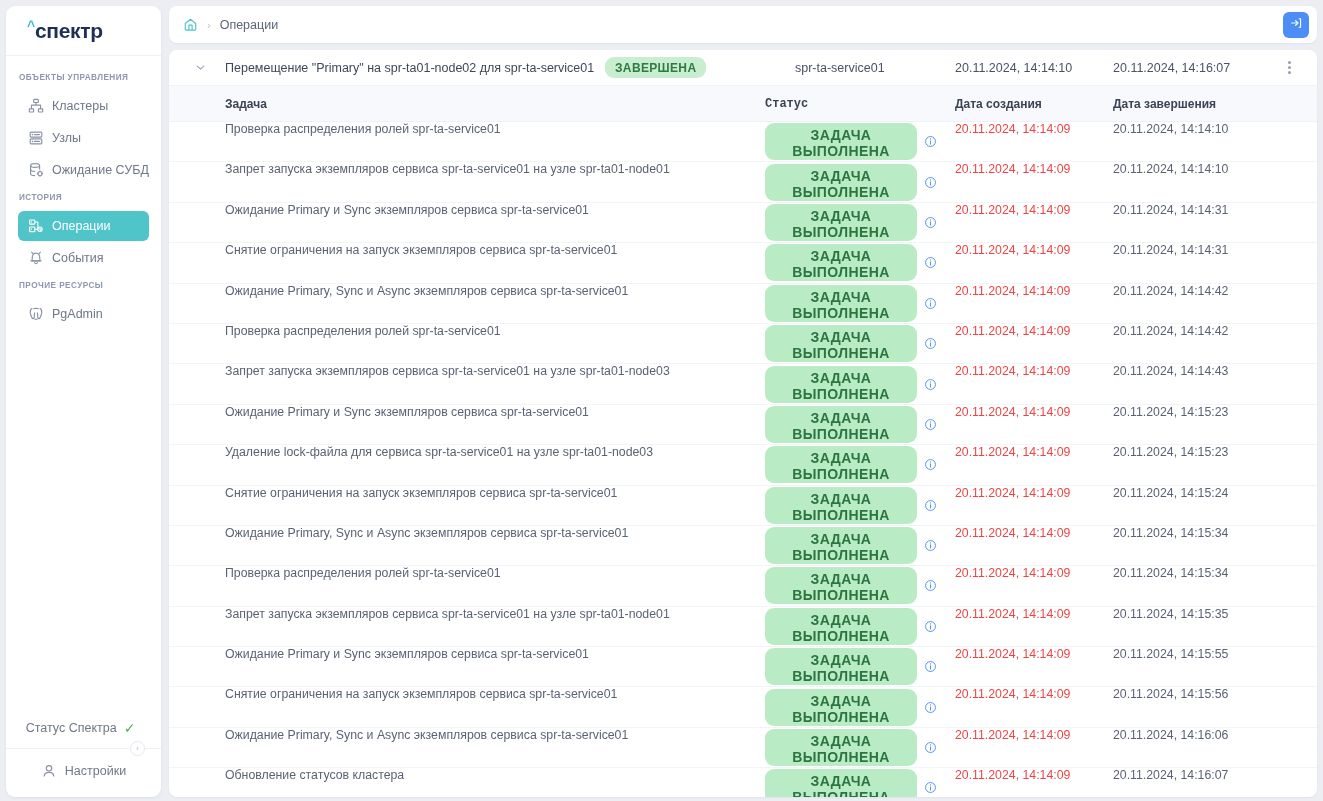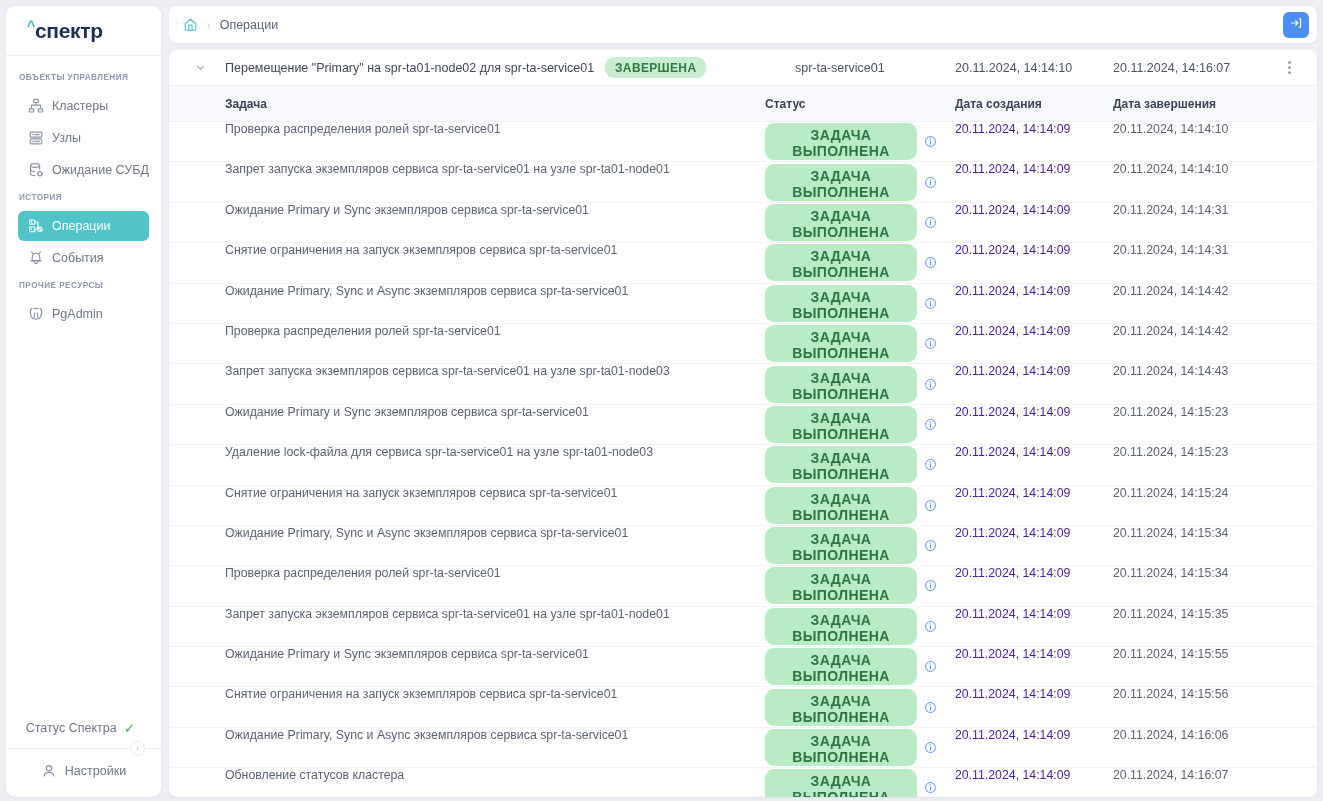--- a/index.html
+++ b/index.html
@@ -220,21 +220,21 @@
     background: #f7f9fc;
     padding: 0 10px;
     border-bottom: 1px solid #eef1f6;
   }
   .th {
     font-size: 12px;
     font-weight: bold;
     color: #3b4354;
   }
   .col-task { flex: 1 1 auto; padding-left: 46px; min-width: 0; }
-  .col-status { width: 190px; flex: 0 0 190px; }
+  .col-status { width: 190px; flex: 0 0 190px; font-family: Liberation Mono, monospace; }
   .col-created { width: 158px; flex: 0 0 158px; }
   .col-finished { width: 194px; flex: 0 0 194px; }
 
   .rows { flex: 1 1 auto; overflow: hidden; }
   .row {
     display: flex;
     height: 40.4px;
     padding: 0 10px;
     border-bottom: 1px solid #f2f4f8;
   }
@@ -258,21 +258,21 @@
     font-weight: bold;
     letter-spacing: .4px;
     border-radius: 9px;
     padding: 4px 0 1px 0;
     text-align: center;
     text-transform: uppercase;
   }
   .info-icon { color: #4d8df6; display: flex; cursor: pointer; }
   .cell-created {
     width: 158px; flex: 0 0 158px;
-    font-size: 12.3px; color: #4c1d95;
+    font-size: 12.3px; color: #ef4444;
   }
   .cell-finished {
     width: 194px; flex: 0 0 194px;
     font-size: 12.3px; color: #5a6274;
   }
 </style>
 </head>
 <body>
 
 <div class="app">

